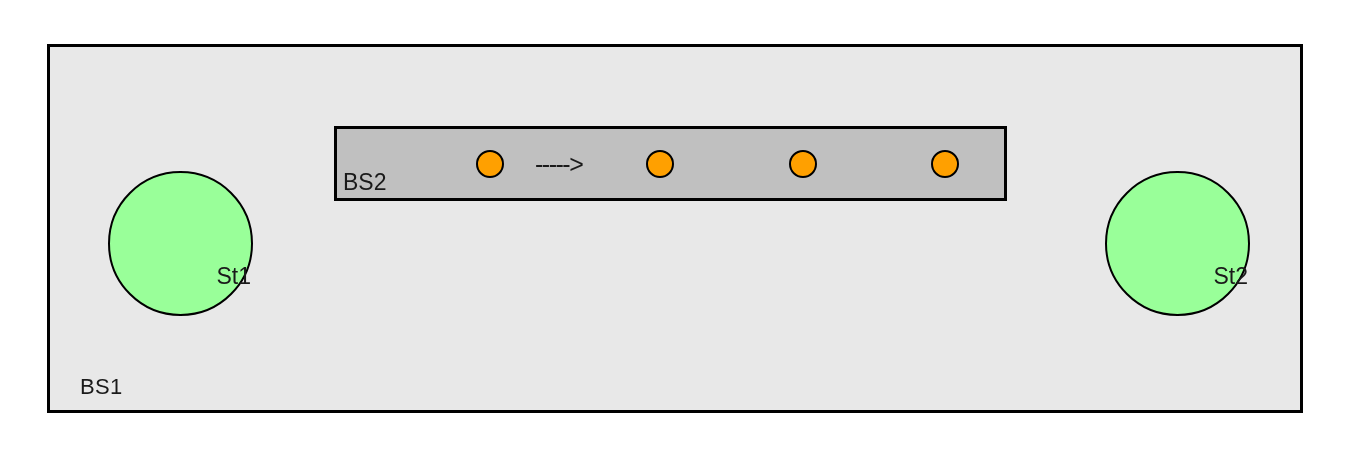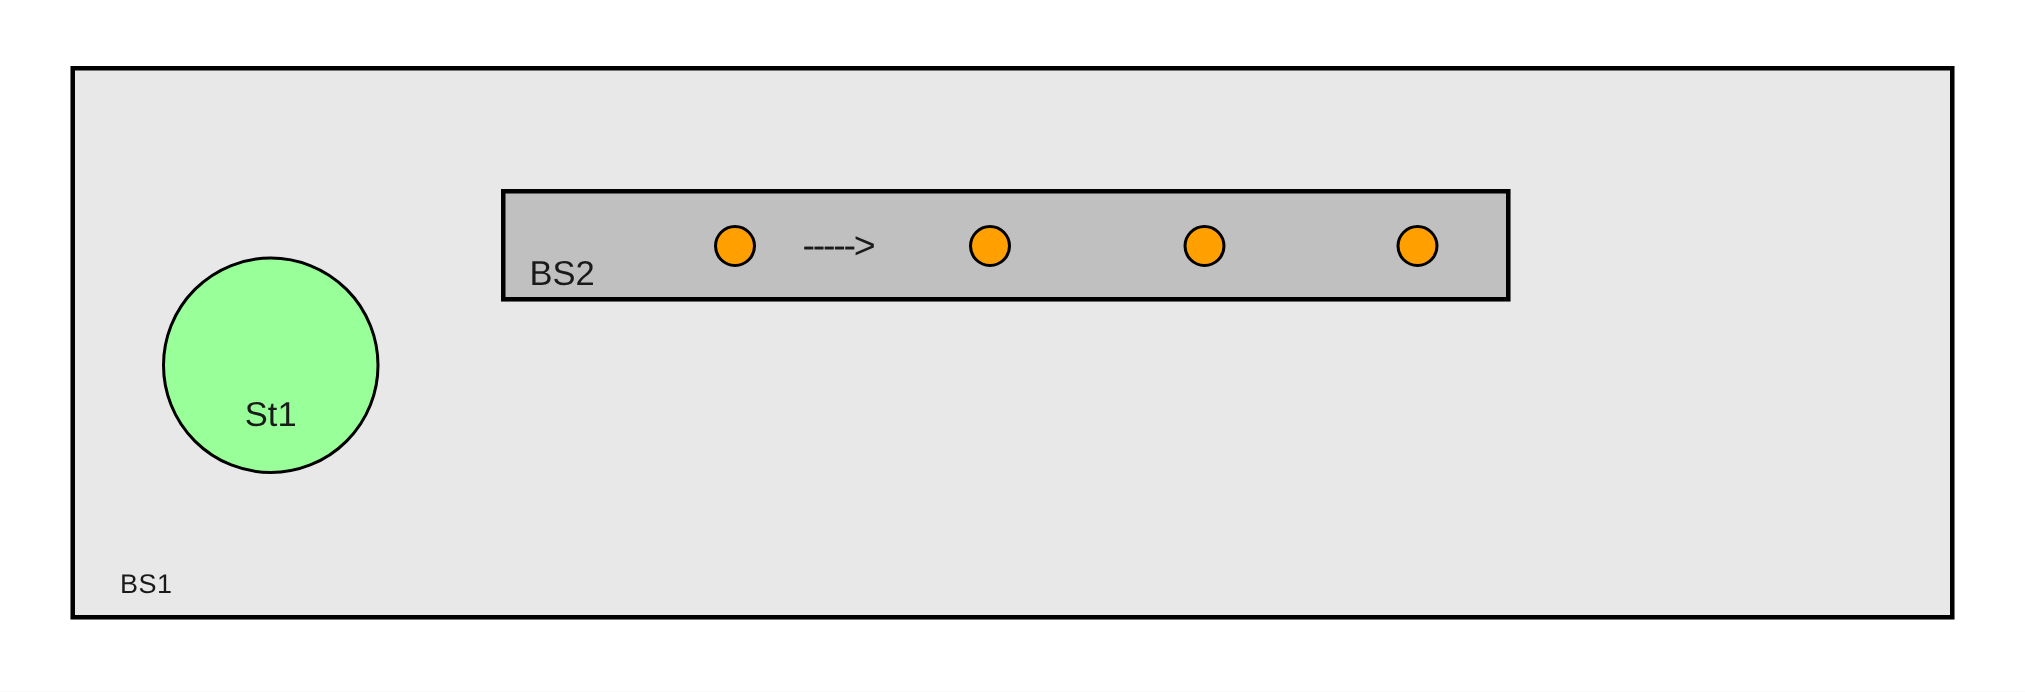--- a/index.html
+++ b/index.html
@@ -26,42 +26,42 @@
     width: 1256px;
     height: 369px;
     background: #e8e8e8;
     border: 3px solid #000000;
     box-sizing: border-box;
   }
   .panel-label {
     position: absolute;
     left: 30px;
     bottom: 12px;
-    font-size: 18px;
+    font-size: 22px;
     color: #1a1a1a;
     letter-spacing: 0.3px;
     line-height: 1;
   }
 
   
   .station {
     position: absolute;
     width: 145px;
     height: 145px;
     border-radius: 50%;
     background: #99ff99;
     border: 2px solid #000000;
     box-sizing: border-box;
   }
   .station-label {
     position: absolute;
     left: 0;
     right: 0;
     bottom: 26px;
-    text-align: center;
+    text-align: right;
     font-size: 23px;
     color: #1a1a1a;
     line-height: 1;
   }
   #station-1 { left: 58px;  top: 124px; }
   #station-2 { left: 1055px; top: 124px; }
 
   
   .track {
     position: absolute;
@@ -70,21 +70,21 @@
     height: 75px;
     background: #c0c0c0;
     border: 3px solid #000000;
     box-sizing: border-box;
   }
   #track-bs2 { top: 79px; }
   #track-bs3 { top: 226px; }
 
   .track-label {
     position: absolute;
-    left: 16px;
+    left: 6px;
     bottom: 4px;
     font-size: 23px;
     color: #1a1a1a;
     line-height: 1;
   }
 
   
   .node {
     position: absolute;
     width: 28px;
@@ -118,20 +118,23 @@
 <body>
 
 <div id="stage">
 
   <div class="panel">
 
     <div class="station" id="station-1">
       <span class="station-label">St1</span>
     </div>
 
+    <div class="station" id="station-2">
+      <span class="station-label">St2</span>
+    </div>
 
     <div class="track" id="track-bs2">
       <span class="track-label">BS2</span>
 
       <div class="node" style="left:139px"></div>
       <div class="node" style="left:309px"></div>
       <div class="node" style="left:452px"></div>
       <div class="node" style="left:594px"></div>
 
       <span class="arrow" id="arrow-bs2">-----&gt;</span>

